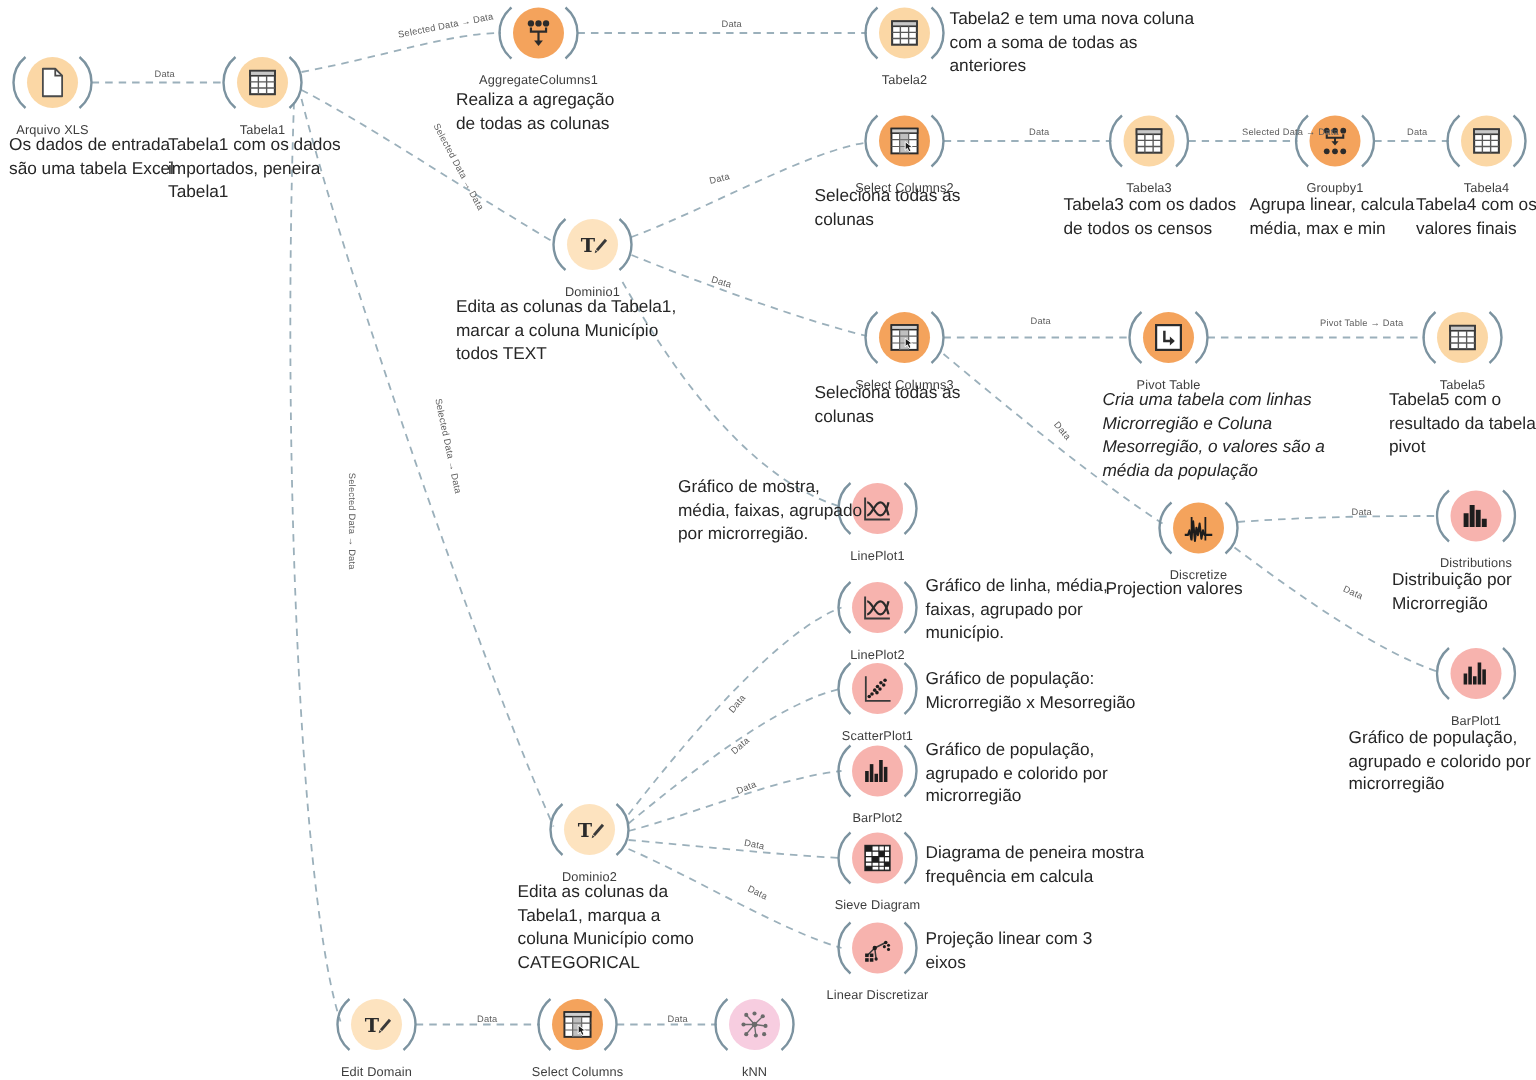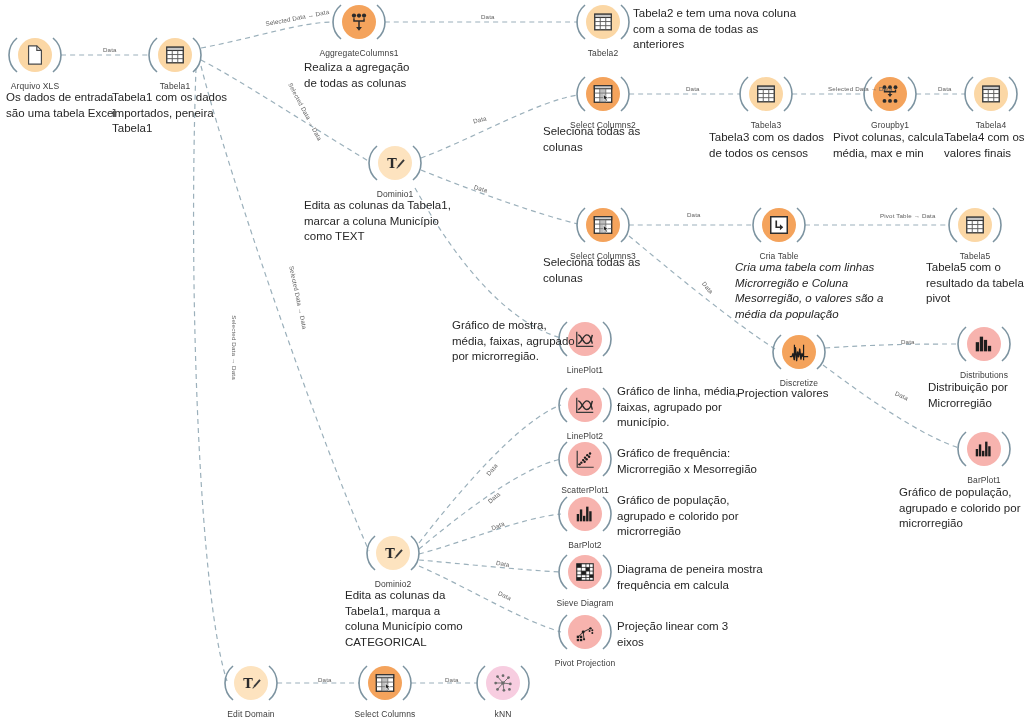--- a/index.html
+++ b/index.html
@@ -347,21 +347,21 @@
             </svg>
           </span>
           <div class="disc" style="background:#f4a35c">
             <svg width="22" height="22" viewBox="0 0 24 24">
               <rect x="3" y="3" width="18" height="18" fill="#ffffff" stroke="#2b2b2b" stroke-width="1.6"></rect>
               <path d="M9 7v7.5h6.5" fill="none" stroke="#2b2b2b" stroke-width="1.8"></path>
               <path d="M13 11.2l3.6 3.3-3.6 3.3z" fill="#2b2b2b"></path>
             </svg>
           </div>
         </div>
-        <div class="ntitle">Cria Table</div>
+        <div class="ntitle">Pivot Table</div>
       </div>
       <div class="node" style="left: 975px; top: 225px;">
         <div class="shell">
           <span class="brk l">
             <svg width="11" height="36" viewBox="0 0 11 36">
               <path d="M9 1C3 6 1 12 1 18s2 12 8 17" fill="none" stroke="#7c93a0" stroke-width="1.6"></path>
             </svg>
           </span>
           <span class="brk r">
             <svg width="11" height="36" viewBox="0 0 11 36">
@@ -600,21 +600,21 @@
                 <circle cx="20" cy="13" r="1.1"></circle>
                 <rect x="3" y="16" width="2.6" height="2.6"></rect>
                 <rect x="6.4" y="16" width="2.6" height="2.6"></rect>
                 <rect x="3" y="19.4" width="2.6" height="2.6"></rect>
                 <rect x="6.4" y="19.4" width="2.6" height="2.6"></rect>
                 <circle cx="11" cy="20" r="1.2"></circle>
               </g>
             </svg>
           </div>
         </div>
-        <div class="ntitle">Pivot Projection</div>
+        <div class="ntitle">Linear Discretizar</div>
       </div>
       <div class="node" style="left: 393px; top: 553px;">
         <div class="shell">
           <span class="brk l">
             <svg width="11" height="36" viewBox="0 0 11 36">
               <path d="M9 1C3 6 1 12 1 18s2 12 8 17" fill="none" stroke="#7c93a0" stroke-width="1.6"></path>
             </svg>
           </span>
           <span class="brk r">
             <svg width="11" height="36" viewBox="0 0 11 36">
@@ -709,34 +709,34 @@
           </div>
         </div>
         <div class="ntitle">kNN</div>
       </div>
     </div>
   <div id="labels-layer">
       <div class="ndesc left" style="left: 6px; top: 90px; width: 120px;">Os dados de entrada são uma tabela Excel</div>
       <div class="ndesc left" style="left: 112px; top: 90px; width: 130px;">Tabela1 com os dados importados, peneira Tabela1</div>
       <div class="ndesc center" style="left: 304px; top: 60px; width: 112px;">Realiza a agregação de todas as colunas</div>
       <div class="ndesc left" style="left: 633px; top: 6px; width: 172px;">Tabela2 e tem uma nova coluna com a soma de todas as anteriores</div>
-      <div class="ndesc left" style="left: 304px; top: 198px; width: 160px;">Edita as colunas da Tabela1, marcar a coluna Município como TEXT</div>
+      <div class="ndesc left" style="left: 304px; top: 198px; width: 160px;">Edita as colunas da Tabela1, marcar a coluna Município todos TEXT</div>
       <div class="ndesc left" style="left: 543px; top: 124px; width: 120px;">Seleciona todas as colunas</div>
       <div class="ndesc left" style="left: 709px; top: 130px; width: 120px;">Tabela3 com os dados de todos os censos</div>
-      <div class="ndesc left" style="left: 833px; top: 130px; width: 118px;">Pivot colunas, calcula média, max e min</div>
+      <div class="ndesc left" style="left: 833px; top: 130px; width: 118px;">Agrupa linear, calcula média, max e min</div>
       <div class="ndesc left" style="left: 944px; top: 130px; width: 95px;">Tabela4 com os valores finais</div>
       <div class="ndesc left" style="left: 543px; top: 255px; width: 120px;">Seleciona todas as colunas</div>
       <div class="ndesc left" style="left: 735px; top: 260px; width: 178px; font-style: italic;">Cria uma tabela com linhas Microrregião e Coluna Mesorregião, o valores são a média da população</div>
       <div class="ndesc left" style="left: 926px; top: 260px; width: 100px;">Tabela5 com o resultado da tabela pivot</div>
       <div class="ndesc left" style="left: 452px; top: 318px; width: 126px;">Gráfico de mostra, média, faixas, agrupado por microrregião.</div>
       <div class="ndesc left" style="left: 737px; top: 386px; width: 124px;">Projection valores</div>
       <div class="ndesc left" style="left: 928px; top: 380px; width: 110px;">Distribuição por Microrregião</div>
       <div class="ndesc left" style="left: 899px; top: 485px; width: 134px;">Gráfico de população, agrupado e colorido por microrregião</div>
       <div class="ndesc left" style="left: 617px; top: 384px; width: 136px;">Gráfico de linha, média, faixas, agrupado por município.</div>
-      <div class="ndesc left" style="left: 617px; top: 446px; width: 160px;">Gráfico de frequência: Microrregião x Mesorregião</div>
+      <div class="ndesc left" style="left: 617px; top: 446px; width: 160px;">Gráfico de população: Microrregião x Mesorregião</div>
       <div class="ndesc left" style="left: 617px; top: 493px; width: 140px;">Gráfico de população, agrupado e colorido por microrregião</div>
       <div class="ndesc left" style="left: 617px; top: 562px; width: 160px;">Diagrama de peneira mostra frequência em calcula</div>
       <div class="ndesc left" style="left: 617px; top: 619px; width: 120px;">Projeção linear com 3 eixos</div>
       <div class="ndesc left" style="left: 345px; top: 588px; width: 132px;">Edita as colunas da Tabela1, marqua a coluna Município como CATEGORICAL</div>
       <div class="elabel" style="left: 103px; top: 46px; transform: rotate(0deg);">Data</div>
       <div class="elabel" style="left: 265px; top: 14px; transform: rotate(-11deg);">Selected Data → Data</div>
       <div class="elabel" style="left: 481px; top: 13px; transform: rotate(0deg);">Data</div>
       <div class="elabel" style="left: 273px; top: 108px; transform: rotate(62deg);">Selected Data → Data</div>
       <div class="elabel" style="left: 473px; top: 116px; transform: rotate(-14deg);">Data</div>
       <div class="elabel" style="left: 686px; top: 85px; transform: rotate(0deg);">Data</div>

